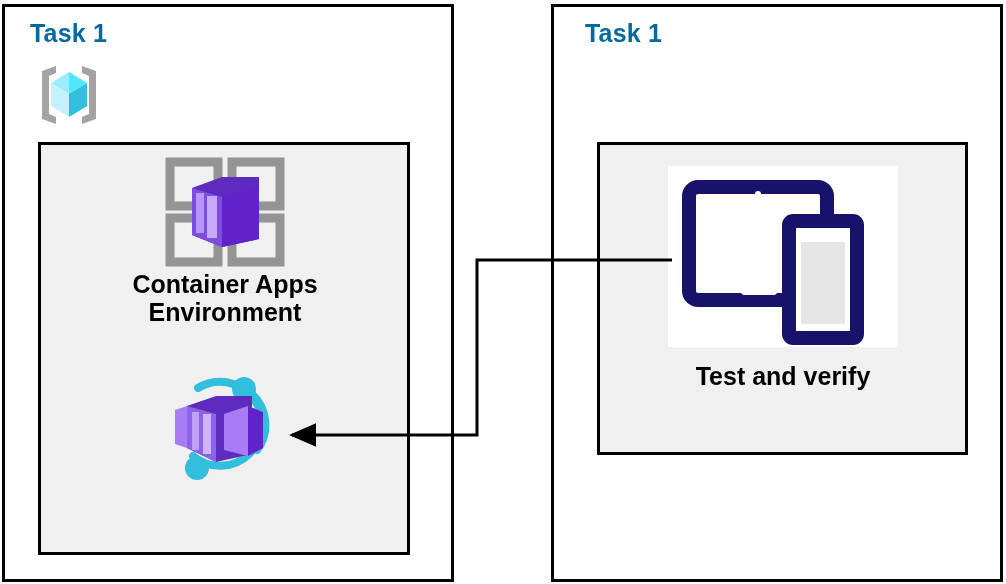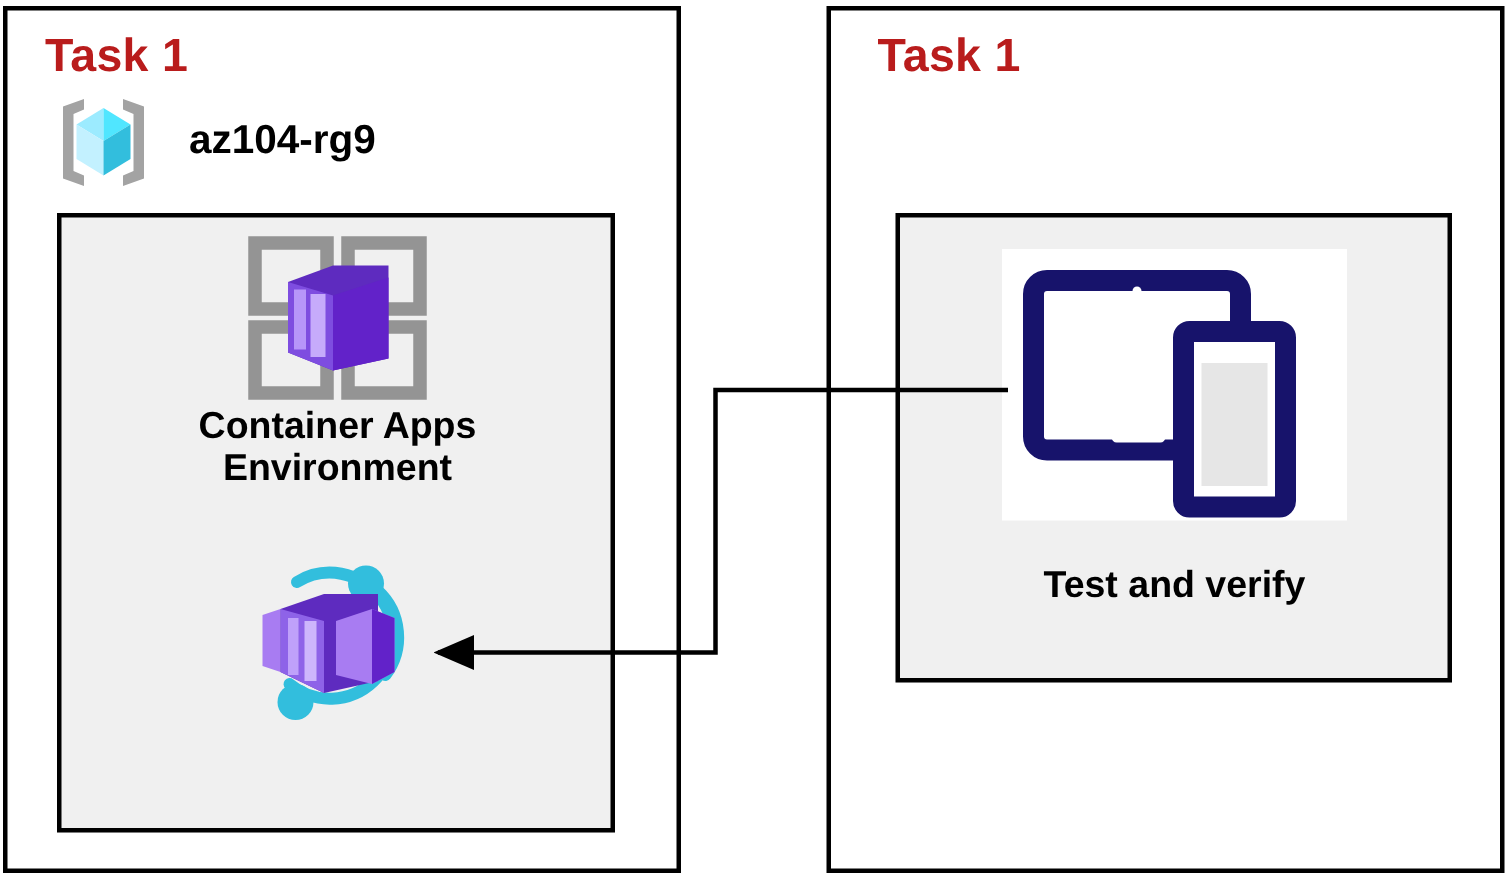--- a/index.html
+++ b/index.html
@@ -21,23 +21,23 @@
     position: absolute;
     background: #ffffff;
     border: 3px solid #000000;
     box-sizing: border-box;
   }
   #task1-panel { left: 2px;   top: 4px; width: 452px; height: 578px; }
   #task2-panel { left: 551px; top: 4px; width: 452px; height: 578px; }
 
   .task-title {
     position: absolute;
-    font-size: 31px;
+    font-size: 25px;
     font-weight: bold;
-    color: #b91c1c;
+    color: #0369a1;
     letter-spacing: 0.2px;
     white-space: nowrap;
   }
   #task1-title { left: 30px;  top: 19px; }
   #task2-title { left: 585px; top: 19px; }
 
   
   #rg-group {
     position: absolute;
     left: 36px;
@@ -93,21 +93,21 @@
   #cae-node     { left: 60px;  top: 155px; width: 330px; }
   #capp-node    { left: 60px;  top: 372px; width: 330px; }
   #verify-node  { left: 615px; top: 166px; width: 336px; }
 
   #verify-iconwrap {
     width: 230px;
     height: 181px;
     margin: 0 auto;
     background: #ffffff;
   }
-  #verify-label { margin-top: 29px; }
+  #verify-label { margin-top: 15px; }
 
   
   #connector {
     position: absolute;
     left: 0;
     top: 0;
     width: 1006px;
     height: 584px;
     pointer-events: none;
   }
@@ -126,21 +126,20 @@
       <path d="M20 4 L6 9 L6 57 L20 62 L20 55 L13 52 L13 14 L20 11 Z" fill="#A3A3A3"></path>
 
       <path d="M46 4 L60 9 L60 57 L46 62 L46 55 L53 52 L53 14 L46 11 Z" fill="#A3A3A3"></path>
 
       <path d="M33 10 L15 21 L33 32 Z" fill="#9CEBFF"></path>
       <path d="M33 10 L51 21 L33 32 Z" fill="#50E6FF"></path>
 
       <path d="M15 21 L15 44 L33 55 L33 32 Z" fill="#C3F1FF"></path>
       <path d="M51 21 L51 44 L33 55 L33 32 Z" fill="#32BEDD"></path>
     </svg>
-    <div id="rg-label">az104-rg9</div>
   </div>
 
   <div class="inner-box" id="task1-inner"></div>
 
   <div class="node" id="cae-node">
     <svg class="node-icon" width="132" height="115" viewBox="0 0 132 115">
 
       <g fill="none" stroke="#949494" stroke-width="9">
         <rect x="11" y="7" width="48" height="44"></rect>
         <rect x="73" y="7" width="48" height="44"></rect>

